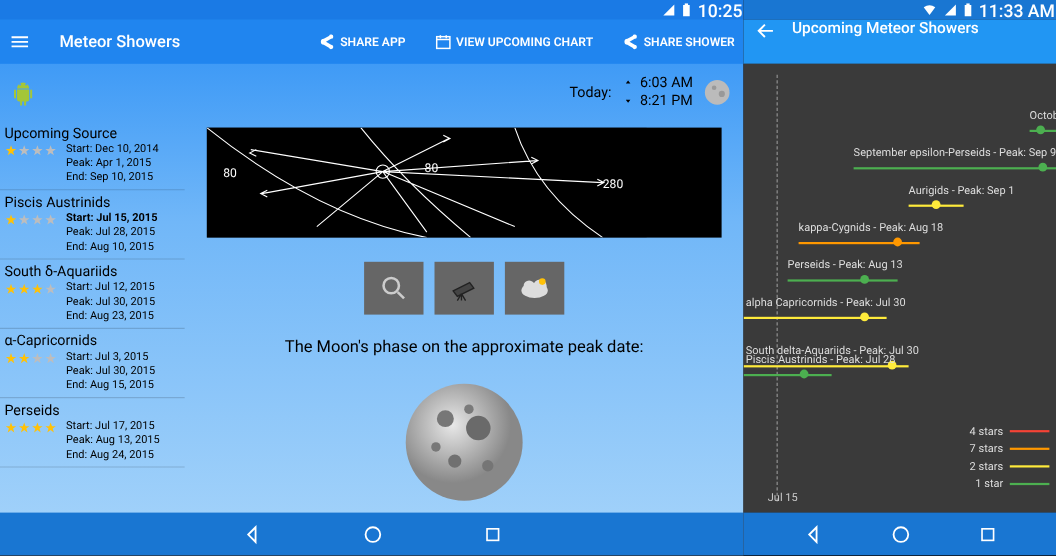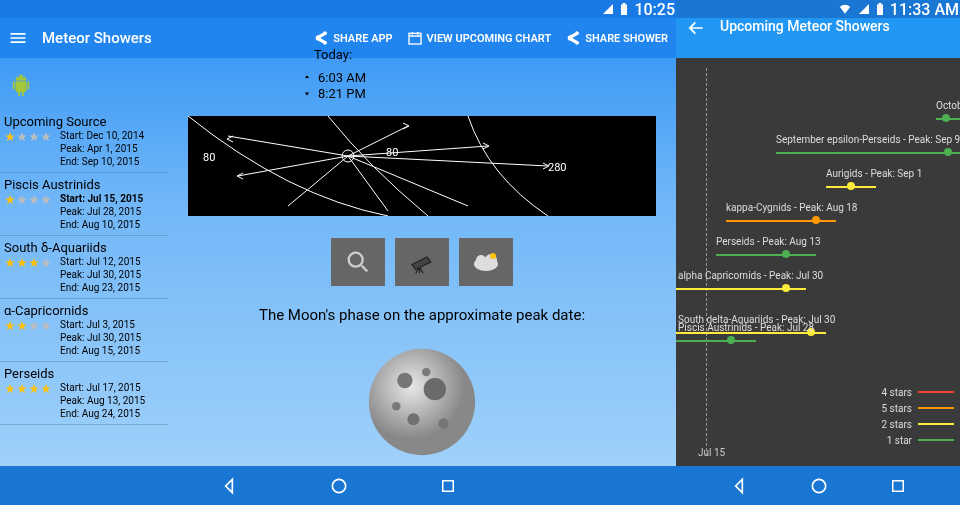--- a/index.html
+++ b/index.html
@@ -7,27 +7,27 @@
 .root { display: flex; width: 960px; height: 505px; }
 .left-phone { width: 676px; height: 505px; position: relative; background: linear-gradient(180deg, #2B8FF5 0%, #71B7F8 40%, #A6D4FA 100%); }
 .right-phone { width: 284px; height: 505px; position: relative; background: #2A2A2A; }
 
 
 .status-bar { height: 18px; display: flex; justify-content: flex-end; align-items: center; padding: 0 1px; gap: 6px; font-size: 16px; font-weight: 500; }
 .status-bar-left { background: #1A7AE5; color: #fff; }
 .status-bar-right { background: #1976D2; color: #fff; }
 
 
-.appbar-left { height: 40px; background: #2085EF; display: flex; align-items: center; padding: 0 8px; gap: 14px; color: #fff; }
+.appbar-left { height: 40px; background: #2085EF; display: flex; align-items: center; padding: 0 8px; gap: 26px; color: #fff; }
 .appbar-title { font-size: 15px; font-weight: 500; flex: 0 0 auto; }
 .appbar-spacer { flex: 1; }
 .appbar-action { display: flex; align-items: center; gap: 4px; font-size: 11px; font-weight: 600; white-space: nowrap; cursor: pointer; }
 
 
-.today-row { height: 52px; display: flex; justify-content: flex-end; align-items: center; gap: 8px; padding-right: 10px; color: #000; font-size: 13px; flex-direction: column; }
+.today-row { height: 52px; display: flex; justify-content: flex-end; align-items: center; gap: 8px; padding-right: 10px; color: #000; font-size: 13px; }
 .today-times { display: flex; flex-direction: column; font-size: 13px; line-height: 16px; }
 .today-times .tl { display: flex; align-items: center; gap: 4px; }
 .android-robot { position: absolute; left: 10px; top: 72px; }
 
 
 .main { display: flex; height: 356px; }
 .sidebar { width: 182px; overflow: hidden; }
 .content { flex: 1; display: flex; flex-direction: column; align-items: center; padding: 0 20px; }
 
 .shower-item { padding: 4px 6px 4px 4px; border-bottom: 1px solid rgba(0,0,0,0.15); }
@@ -332,21 +332,21 @@
 
     <div class="chart-area" id="chart-area">
       <div class="chart-grid-v" style="left:30px"></div>
       <div class="chart-xl" style="left:22px">Jul 15</div>
       <div class="legend" id="legend">
           <div class="legend-row">
             <span>4 stars</span>
             <div class="legend-bar" style="background:#F44336"></div>
           </div>
           <div class="legend-row">
-            <span>5 stars</span>
+            <span>7 stars</span>
             <div class="legend-bar" style="background:#FF9800"></div>
           </div>
           <div class="legend-row">
             <span>2 stars</span>
             <div class="legend-bar" style="background:#FFEB3B"></div>
           </div>
           <div class="legend-row">
             <span>1 star</span>
             <div class="legend-bar" style="background:#4CAF50"></div>
           </div>

